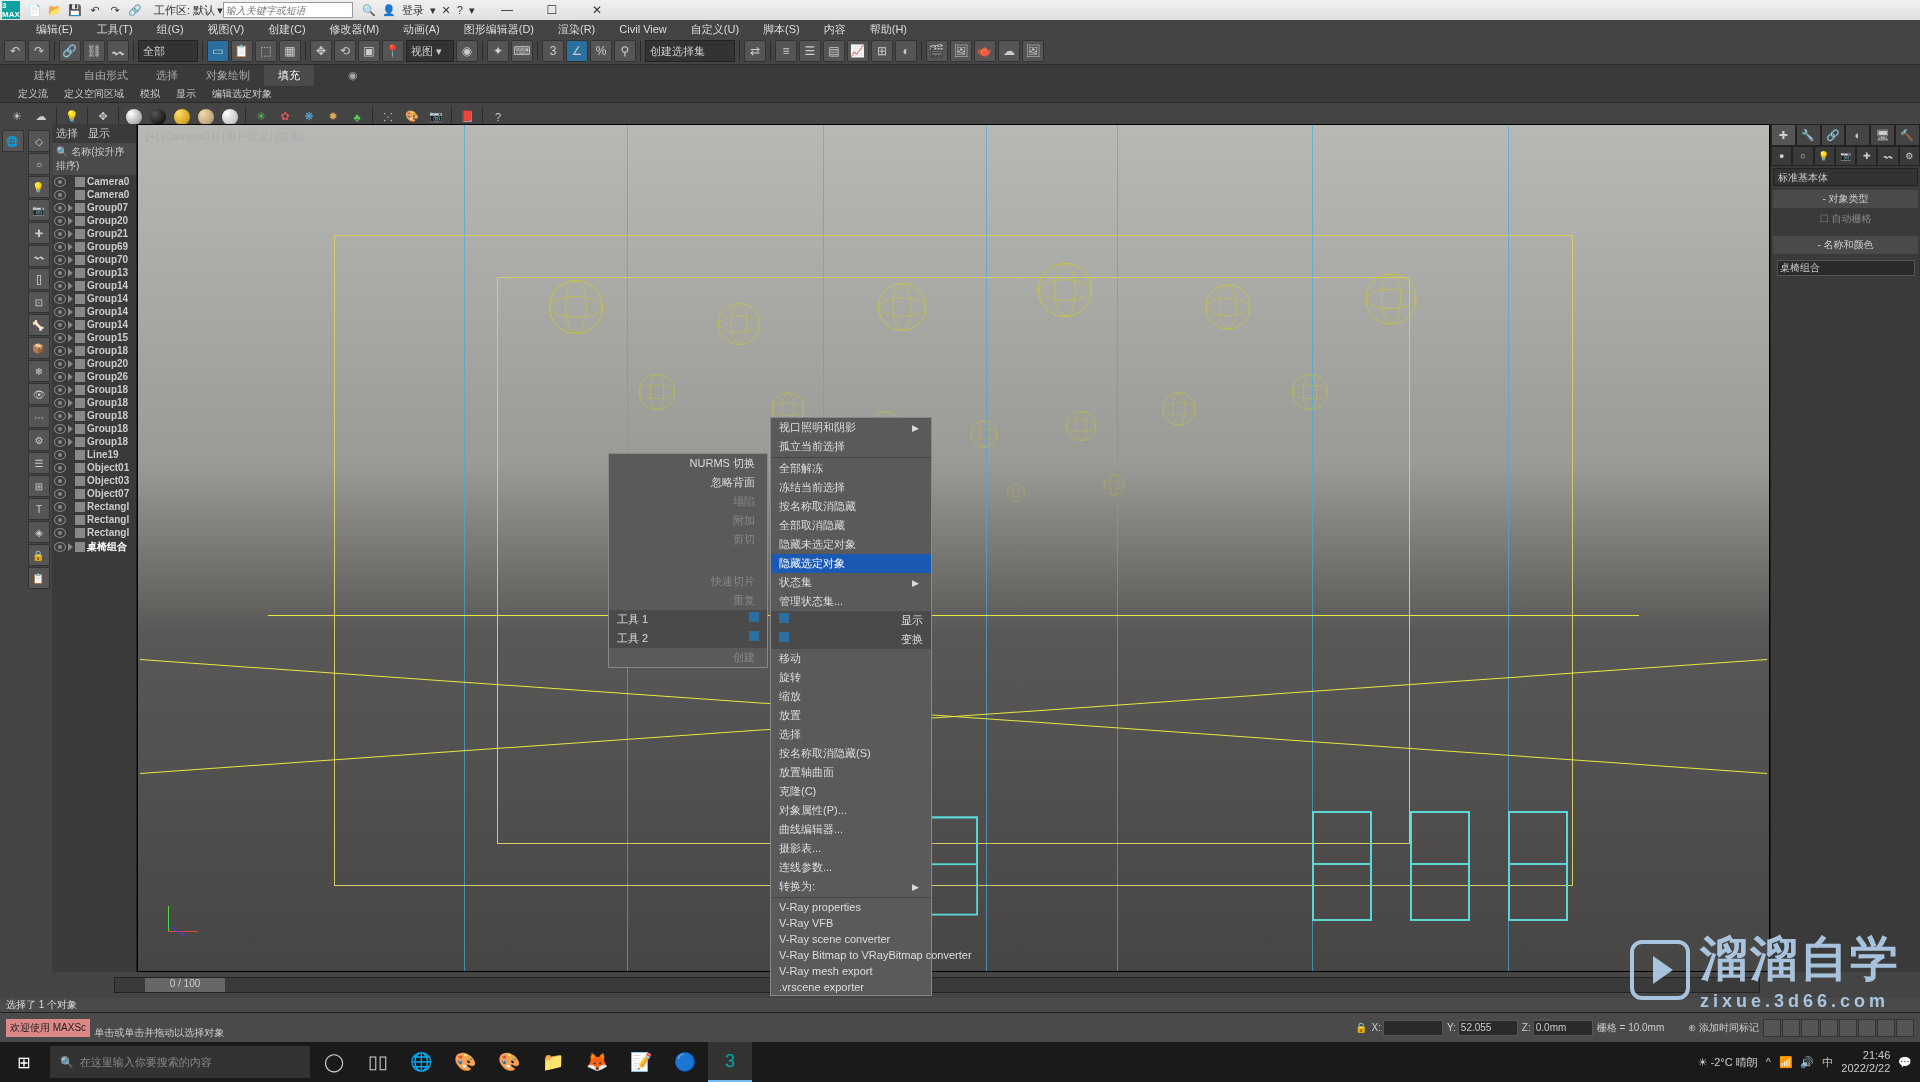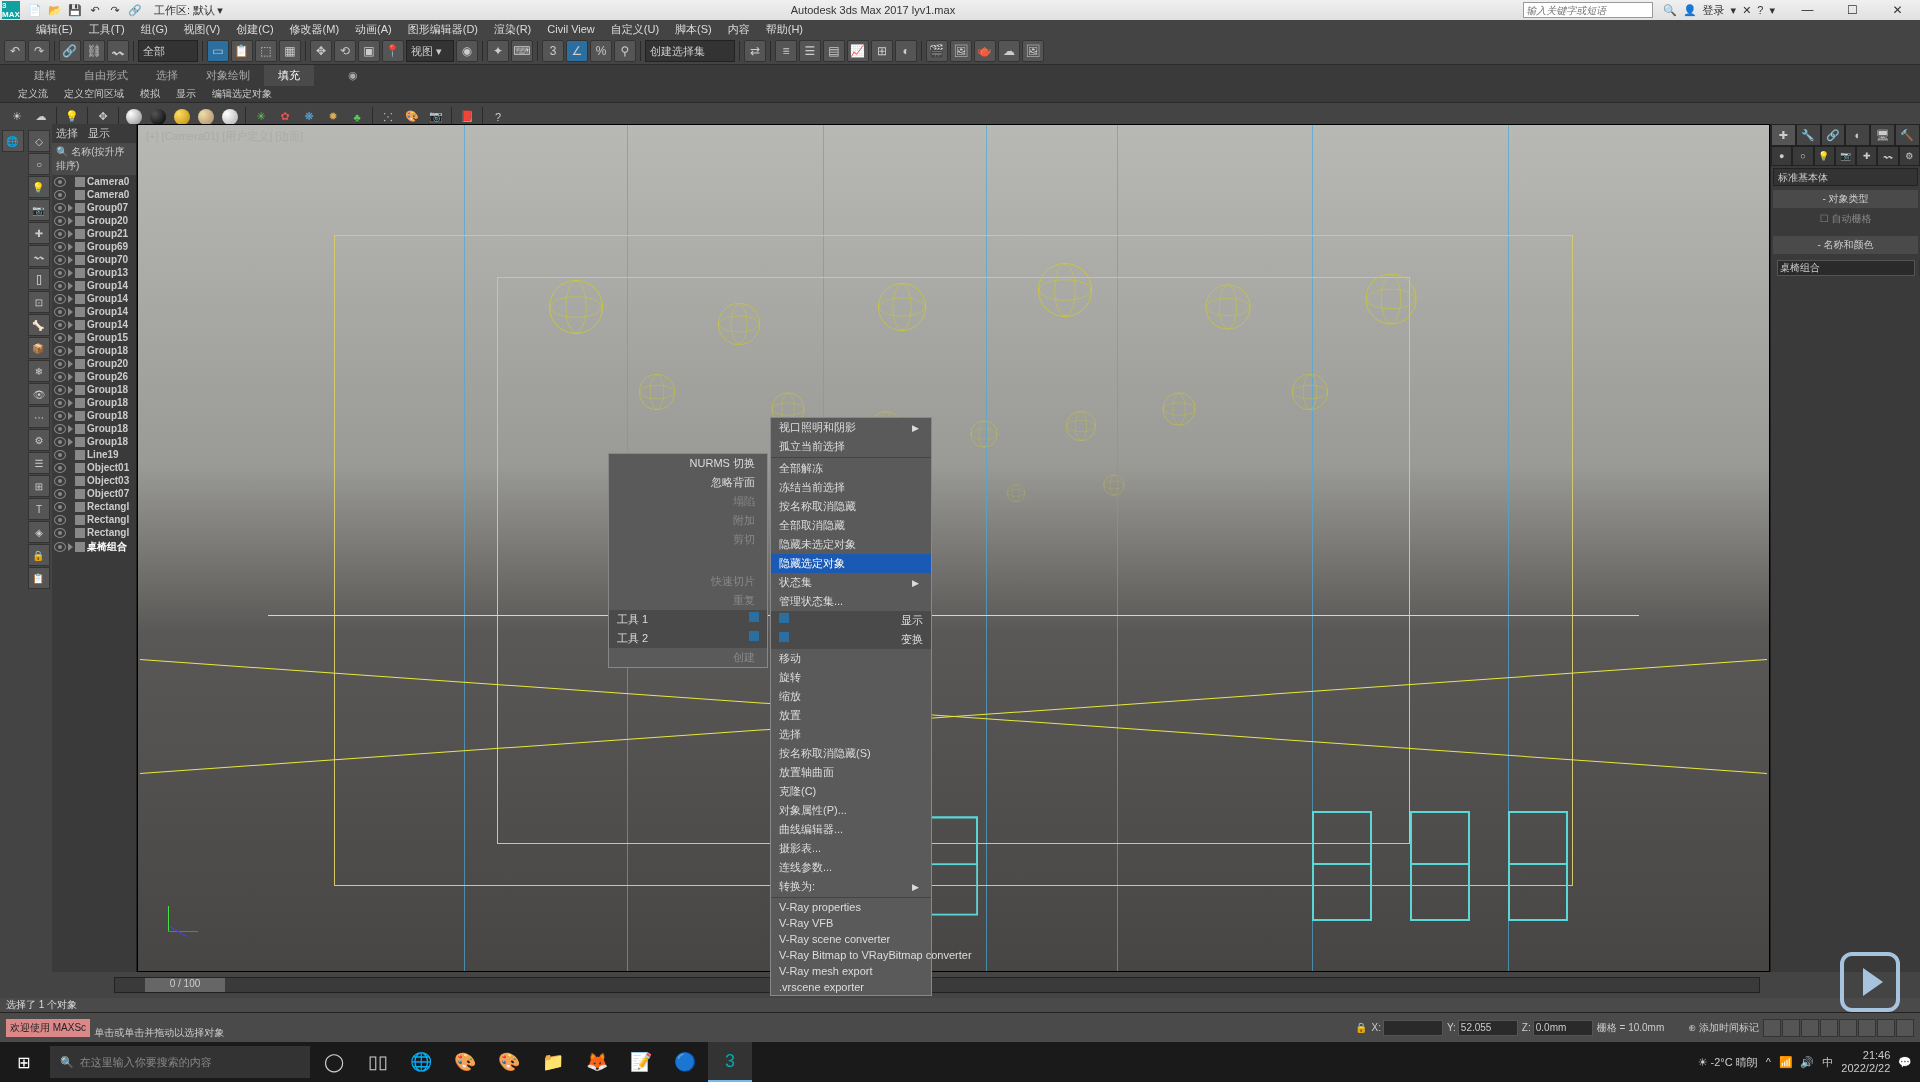--- a/index.html
+++ b/index.html
@@ -11,21 +11,21 @@
 .titlebar .qat { display: flex; gap: 2px; margin-left: 4px; }
 .titlebar .qat span { width: 18px; height: 18px; display: flex; align-items: center; justify-content: center; }
 .titlebar .workspace { margin-left: 10px; font-size: 11px; }
 .titlebar .title { flex: 1; text-align: center; }
 .titlebar .search-box { width: 130px; height: 16px; background: white; border: 1px solid #999; font-size: 10px; color: #999; padding: 0 2px; font-style: italic;}
 .titlebar .right-icons { display: flex; gap: 6px; margin: 0 10px; align-items: center; }
 .titlebar .winctrl { display: flex; }
 .titlebar .winctrl div { width: 45px; height: 20px; display: flex; align-items: center; justify-content: center; font-size: 12px; }
 
 
-.menubar { height: 18px; background: #444; display: flex; align-items: center; padding-left: 30px; gap: 4px; }
+.menubar { height: 18px; background: #444; display: flex; align-items: center; padding-left: 30px; gap: 12px; }
 .menubar span { padding: 2px 6px; color: #ddd; cursor: pointer; }
 
 
 .toolbar { background: #444; padding: 2px 4px; display: flex; align-items: center; gap: 2px; border-bottom: 1px solid #2a2a2a; }
 .tbtn { width: 22px; height: 22px; background: #555; border: 1px solid #333; border-radius: 2px; display: inline-flex; align-items: center; justify-content: center; cursor: pointer; font-size: 12px; }
 .tbtn.active { background: #2a6fa0; }
 .tsep { width: 1px; height: 20px; background: #2a2a2a; margin: 0 2px; }
 .tdrop { height: 22px; background: #333; border: 1px solid #222; padding: 0 4px; display: inline-flex; align-items: center; min-width: 60px; }
 
 
@@ -152,21 +152,20 @@
   <div class="qat">
     <span>📄</span>
     <span>📂</span>
     <span>💾</span>
     <span>↶</span>
     <span>↷</span>
     <span>🔗</span>
   </div>
   <div class="workspace">工作区: 默认</div>
   <span style="margin-left:2px;">▾</span>
-  <div class="title">Autodesk 3ds Max 2017    lyv1.max</div>
   <input class="search-box" placeholder="输入关键字或短语" style="">
   <div class="right-icons">
     <span>🔍</span>
     <span>👤</span>
     <span>登录</span>
     <span>▾</span>
     <span>✕</span>
     <span>?</span>
     <span>▾</span>
   </div>
@@ -794,20 +793,24 @@
       <div></div>
     <div></div>
       <div></div>
     <div></div>
       <div></div>
   </div>
 </div>
 
 <div class="watermark">
   <div class="play"></div>
+  <div>
+    <div>溜溜自学</div>
+    <div class="sub">zixue.3d66.com</div>
+  </div>
 </div>
 
 <div class="taskbar">
   <div class="start">⊞</div>
   <div class="search">🔍 <span style="margin-left:6px;">在这里输入你要搜索的内容</span></div>
   <div class="icons">
     <div>◯</div>
     <div>▯▯</div>
     <div style="color:#3da;">🌐</div>
     <div style="color:#d55;">🎨</div>

